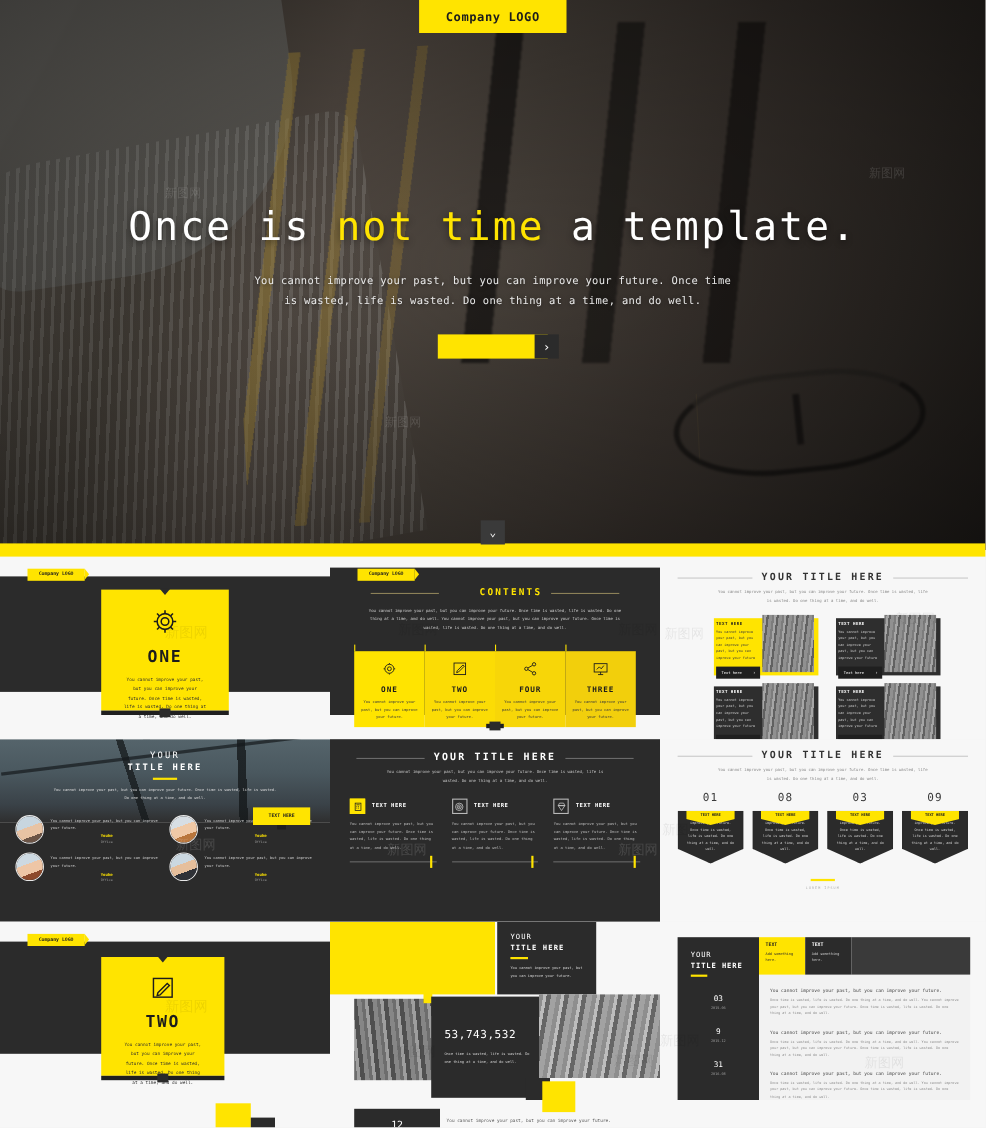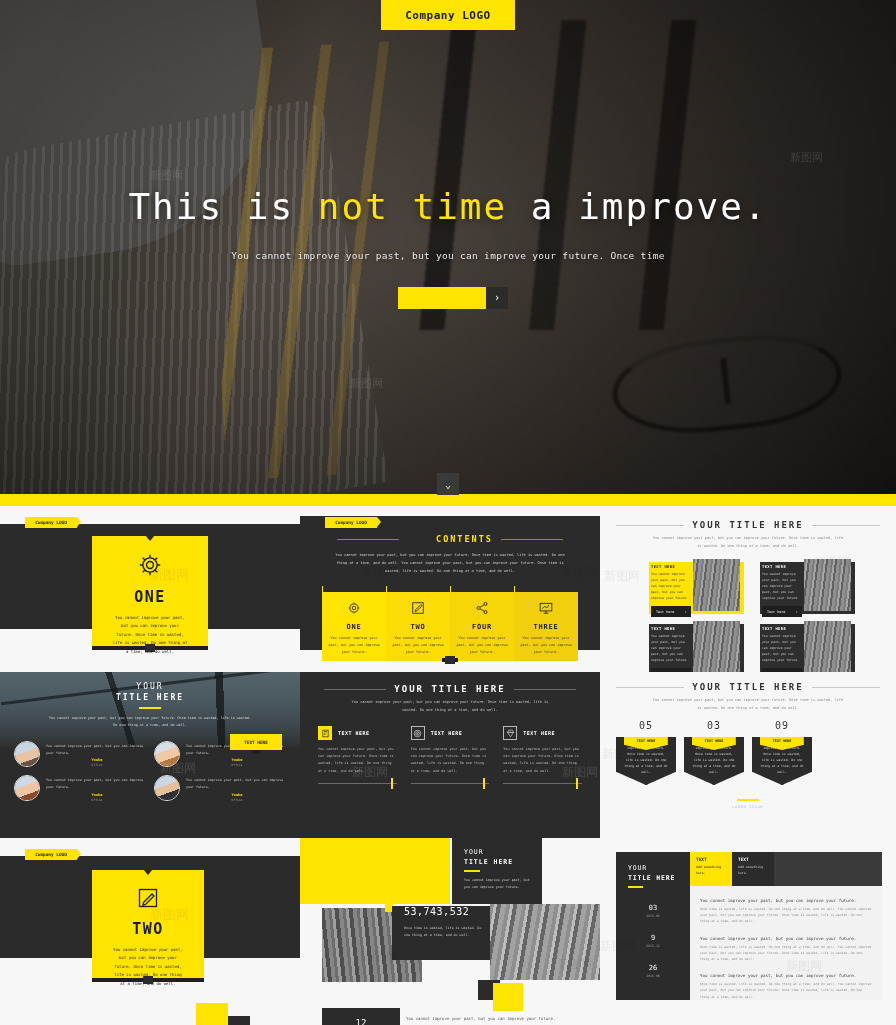--- a/index.html
+++ b/index.html
@@ -279,21 +279,21 @@
   .cl-yellow { position: absolute; left: 0; top: 0; width: 150px; height: 66px; background: #ffe400; }
   .cl-dark { position: absolute; left: 152px; top: 0; width: 90px; height: 66px; background: #2b2b2b; padding: 10px 10px 0 12px; }
   .cl-dark .l1 { font-size: 6.5px; color: #fff; letter-spacing: 1px; }
   .cl-dark .l2 { font-size: 6.5px; color: #fff; letter-spacing: 1px; font-weight: 700; margin-top: 2px; }
   .cl-dark .ul { width: 16px; height: 1.6px; background: #ffe400; margin: 4px 0 5px; }
   .cl-dark .tx { font-size: 3.3px; color: #d3d3d3; line-height: 2.1; }
   .cl-photo-l {
     position: absolute; left: 22px; top: 70px; width: 100px; height: 74px;
     background: repeating-linear-gradient(84deg,#6d6d6d 0 3px,#9e9e9e 3px 6px,#4f4f4f 6px 10px,#868686 10px 14px);
   }
-  .cl-stat { position: absolute; left: 92px; top: 68px; width: 100px; height: 54px; background: #2b2b2b; padding: 0 10px 0 12px; }
+  .cl-stat { position: absolute; left: 92px; top: 68px; width: 100px; height: 92px; background: #2b2b2b; padding: 30px 10px 0 12px; }
   .cl-stat .big { font-size: 10px; color: #fff; letter-spacing: .5px; }
   .cl-stat .tx { font-size: 3.3px; color: #cfcfcf; line-height: 2.2; margin-top: 8px; }
   .cl-photo-r {
     position: absolute; left: 190px; top: 66px; width: 110px; height: 76px;
     background: repeating-linear-gradient(100deg,#8e8e8e 0 4px,#bdbdbd 4px 7px,#666 7px 11px,#a2a2a2 11px 16px);
   }
   .cl-tick { position: absolute; left: 85px; top: 60px; width: 8px; height: 14px; background: #ffe400; }
   .cl-sq-dark { position: absolute; left: 178px; top: 142px; width: 22px; height: 20px; background: #2b2b2b; }
   .cl-sq-yellow { position: absolute; left: 193px; top: 145px; width: 30px; height: 28px; background: #ffe400; }
   .cl-bottom-dark { position: absolute; left: 22px; top: 170px; width: 78px; height: 30px; background: #2b2b2b; display:flex; align-items:center; justify-content:center; }
@@ -336,23 +336,24 @@
   <div class="hero">
     <div class="hero-photo"></div>
     <div class="pencils"></div>
     <div class="dark-objs"></div>
     <div class="glasses"></div>
     <div class="hero-vignette"></div>
 
     <div class="logo-btn">Company LOGO</div>
 
     <div class="hero-center">
-      <div class="hero-title"><span>This is </span><span class="hl">not time</span><span> a improve.</span></div>
+      <div class="hero-title"><span>Once is </span><span class="hl">not time</span><span> a template.</span></div>
       <div class="hero-sub">
         <div>You cannot improve your past, but you can improve your future. Once time</div>
+        <div>is wasted, life is wasted. Do one thing at a time, and do well.</div>
       </div>
       <div class="cta">
         <div class="cta-arrow">›</div>
       </div>
     </div>
     <div class="wm" style="left:150px;top:168px;">新图网</div>
     <div class="wm" style="left:350px;top:376px;">新图网</div>
     <div class="wm" style="left:790px;top:150px;">新图网</div>
   </div>
 
@@ -638,21 +639,32 @@
       <div style="padding-top:10px;">
         <div class="hdr-rule hdr-rule-l">
           <span class="ln"></span>
           <span class="lt-title">YOUR TITLE HERE</span>
           <span class="ln"></span>
         </div>
         <div class="lt-sub">You cannot improve your past, but you can improve your future. Once time is wasted, life is wasted. Do one thing at a time, and do well.</div>
       </div>
       <div class="badges">
         <div class="badge">
-          <div class="num">05</div>
+          <div class="num">01</div>
+          <div class="badge-wrap">
+            <div class="shape">
+                <div class="tx">You cannot improve your past, but you can improve your future. Once time is wasted, life is wasted. Do one thing at a time, and do well.</div>
+              </div>
+            <div class="ribbon">
+                <span>TEXT HERE</span>
+              </div>
+          </div>
+        </div>
+        <div class="badge">
+          <div class="num">08</div>
           <div class="badge-wrap">
             <div class="shape">
                 <div class="tx">You cannot improve your past, but you can improve your future. Once time is wasted, life is wasted. Do one thing at a time, and do well.</div>
               </div>
             <div class="ribbon">
                 <span>TEXT HERE</span>
               </div>
           </div>
         </div>
         <div class="badge">
@@ -743,21 +755,21 @@
             <div class="dates">
               <div class="dt">
                 <div class="d">03</div>
                 <div class="m">2015-06</div>
               </div>
               <div class="dt">
                 <div class="d">9</div>
                 <div class="m">2015-12</div>
               </div>
               <div class="dt">
-                <div class="d">26</div>
+                <div class="d">31</div>
                 <div class="m">2016-08</div>
               </div>
             </div>
           </div>
           <div class="tl-right">
             <div class="tl-tabs">
               <div class="tl-tab active">
                 <div class="t">TEXT</div>
                 <div class="s">Add something here.</div>
               </div>

